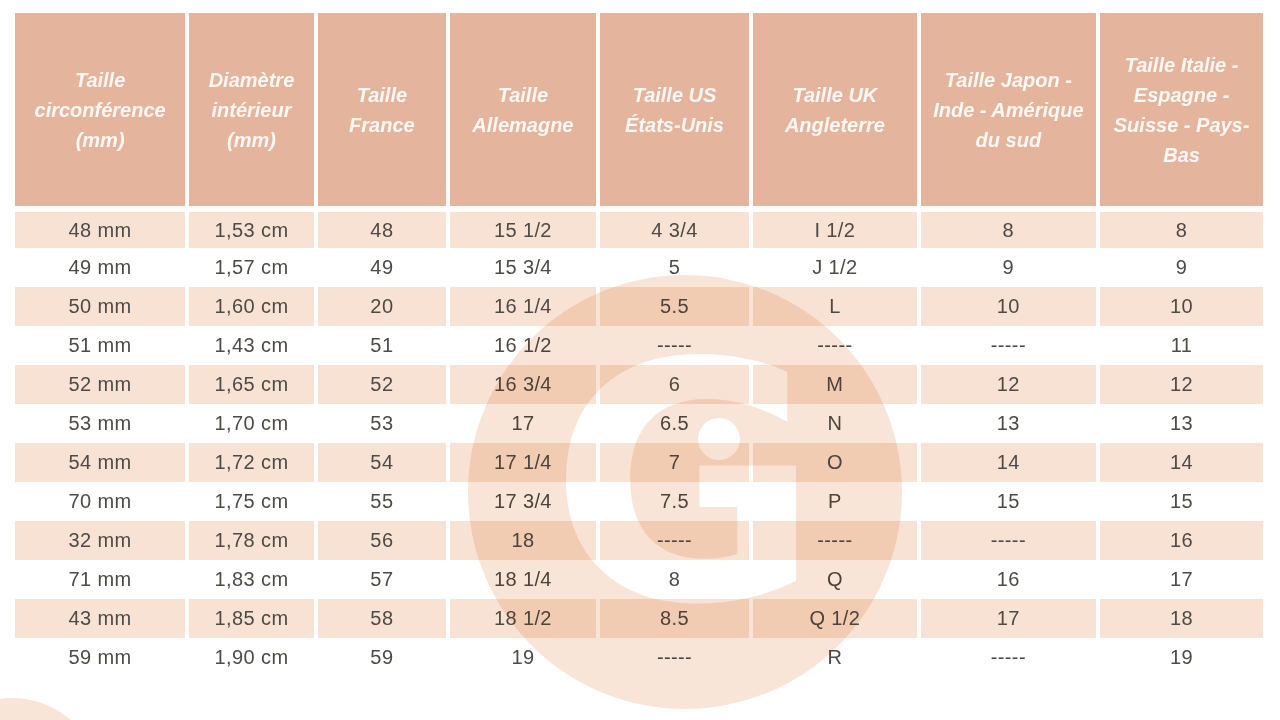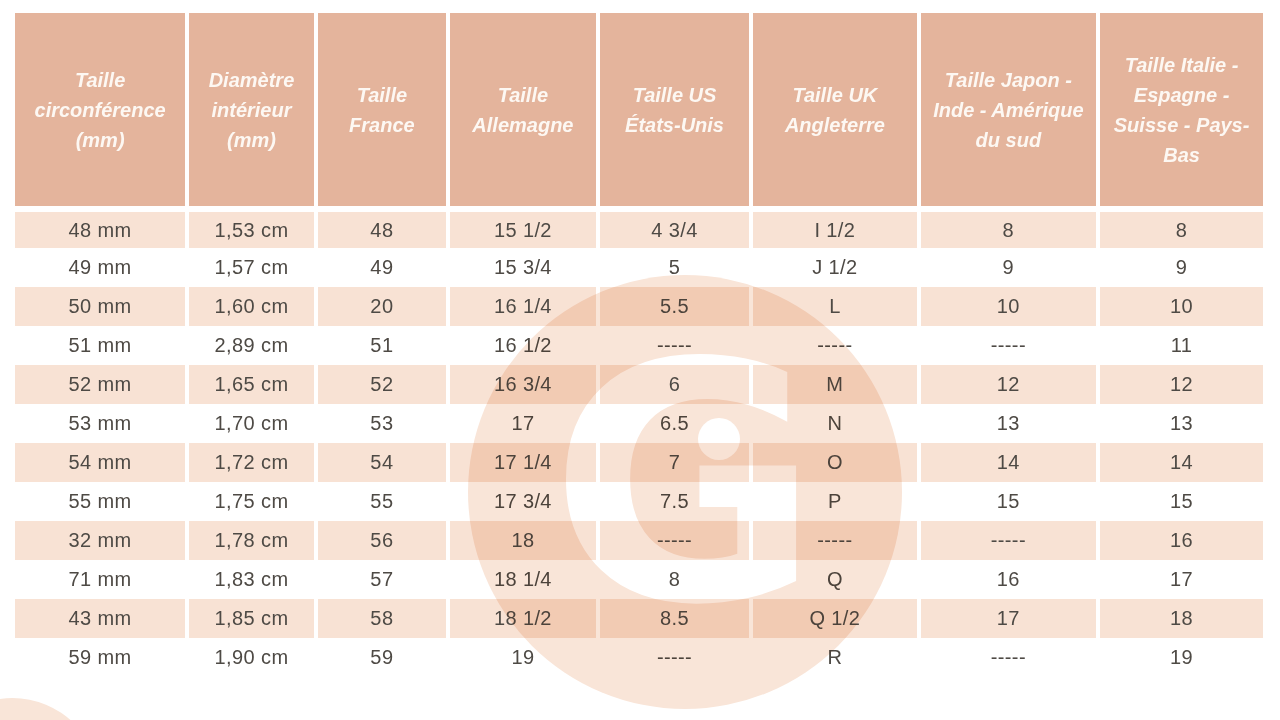--- a/index.html
+++ b/index.html
@@ -128,21 +128,21 @@
           <td>1,60 cm</td>
           <td>20</td>
           <td>16 1/4</td>
           <td>5.5</td>
           <td>L</td>
           <td>10</td>
           <td>10</td>
         </tr>
         <tr>
           <td>51 mm</td>
-          <td>2,89 cm</td>
+          <td>1,43 cm</td>
           <td>51</td>
           <td>16 1/2</td>
           <td>-----</td>
           <td>-----</td>
           <td>-----</td>
           <td>11</td>
         </tr>
         <tr class="striped">
           <td>52 mm</td>
           <td>1,65 cm</td>
@@ -167,21 +167,21 @@
           <td>54 mm</td>
           <td>1,72 cm</td>
           <td>54</td>
           <td>17 1/4</td>
           <td>7</td>
           <td>O</td>
           <td>14</td>
           <td>14</td>
         </tr>
         <tr>
-          <td>55 mm</td>
+          <td>70 mm</td>
           <td>1,75 cm</td>
           <td>55</td>
           <td>17 3/4</td>
           <td>7.5</td>
           <td>P</td>
           <td>15</td>
           <td>15</td>
         </tr>
         <tr class="striped">
           <td>32 mm</td>

